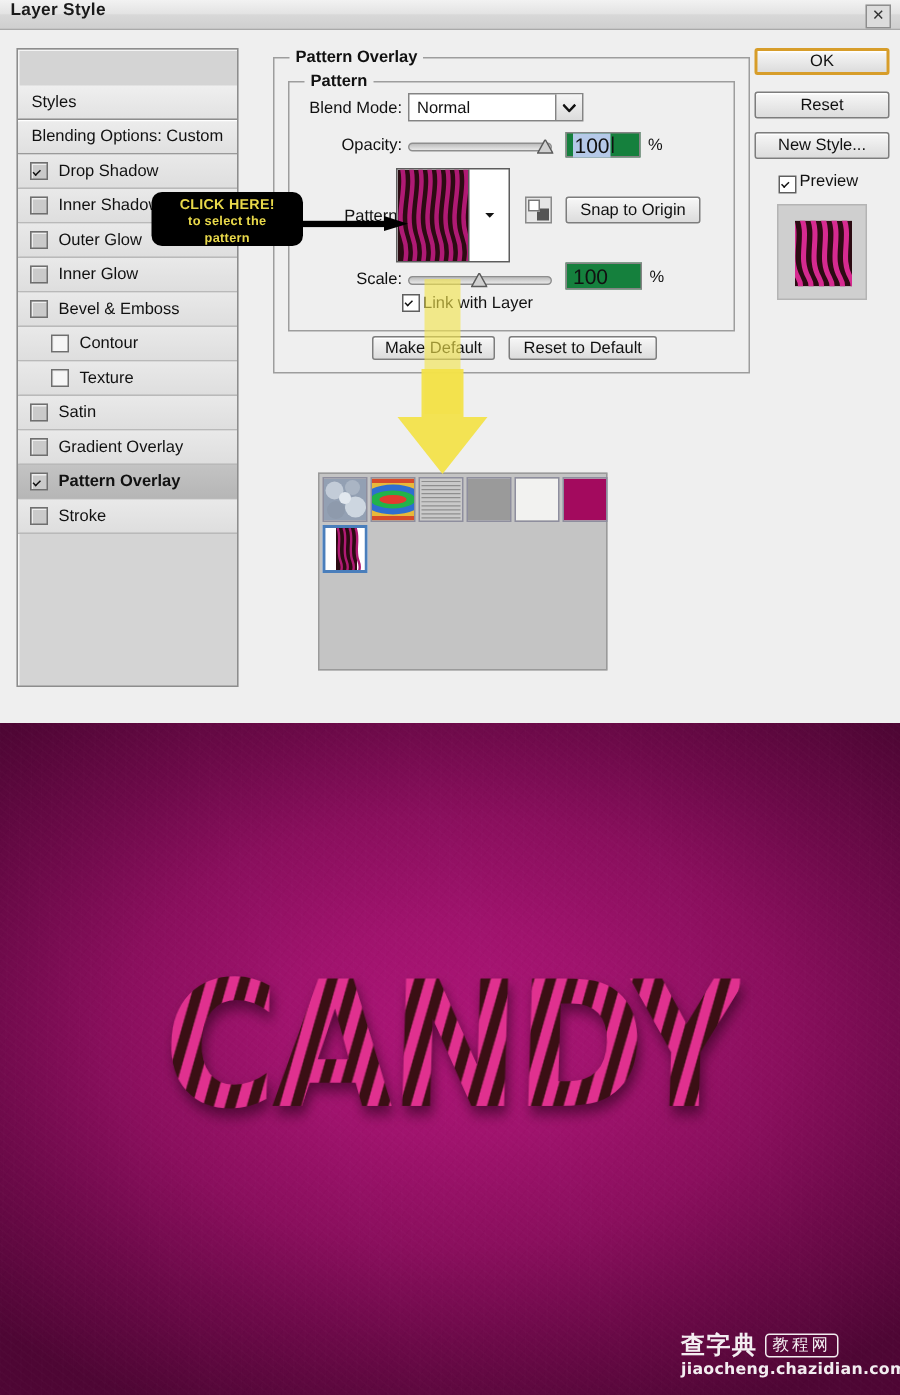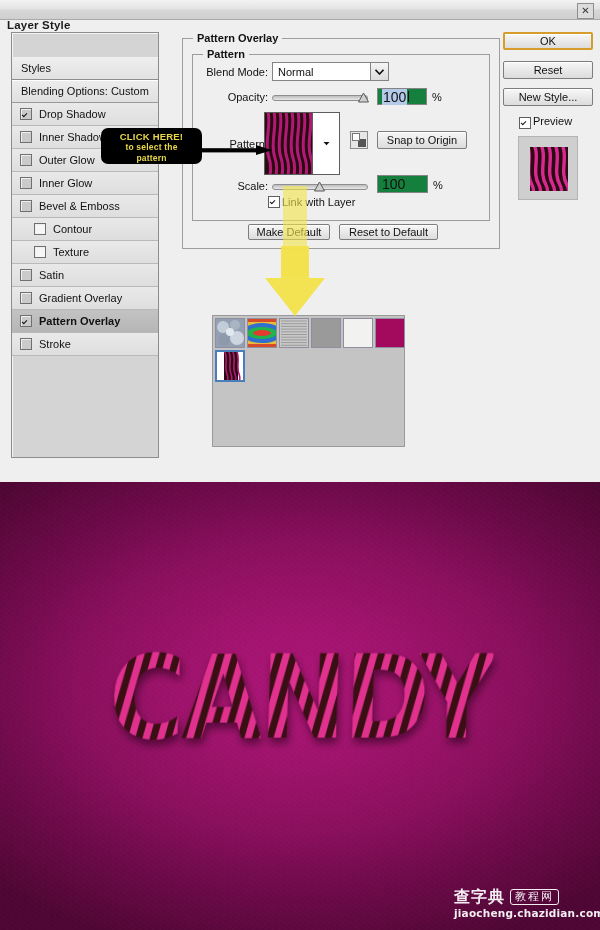--- a/index.html
+++ b/index.html
@@ -11,21 +11,21 @@
   #app{position:relative;width:600px;height:930px;}
 
   
   .dialog{position:absolute;left:0;top:0;width:600px;height:482px;background:#efefef;}
   .titlebar{
     position:absolute;left:0;top:0;width:600px;height:19px;
     background:linear-gradient(180deg,#f2f2f2 0%,#e3e3e3 48%,#d8d8d8 52%,#cfcfcf 100%);
     border-bottom:1px solid #a9a9a9;
   }
   .title-text{
-    position:absolute;left:7px;top:19px;font-size:11.5px;font-weight:bold;color:#1a1a1a;
+    position:absolute;left:7px;top:1px;font-size:11.5px;font-weight:bold;color:#1a1a1a;
     letter-spacing:.2px;
   }
   .close-btn{
     position:absolute;right:6px;top:3px;width:15px;height:14px;
     background:#dcdcdc;border:1px solid #8e8e8e;
     display:flex;align-items:center;justify-content:center;
     font-size:10px;color:#333;line-height:1;cursor:pointer;
   }
 
   

